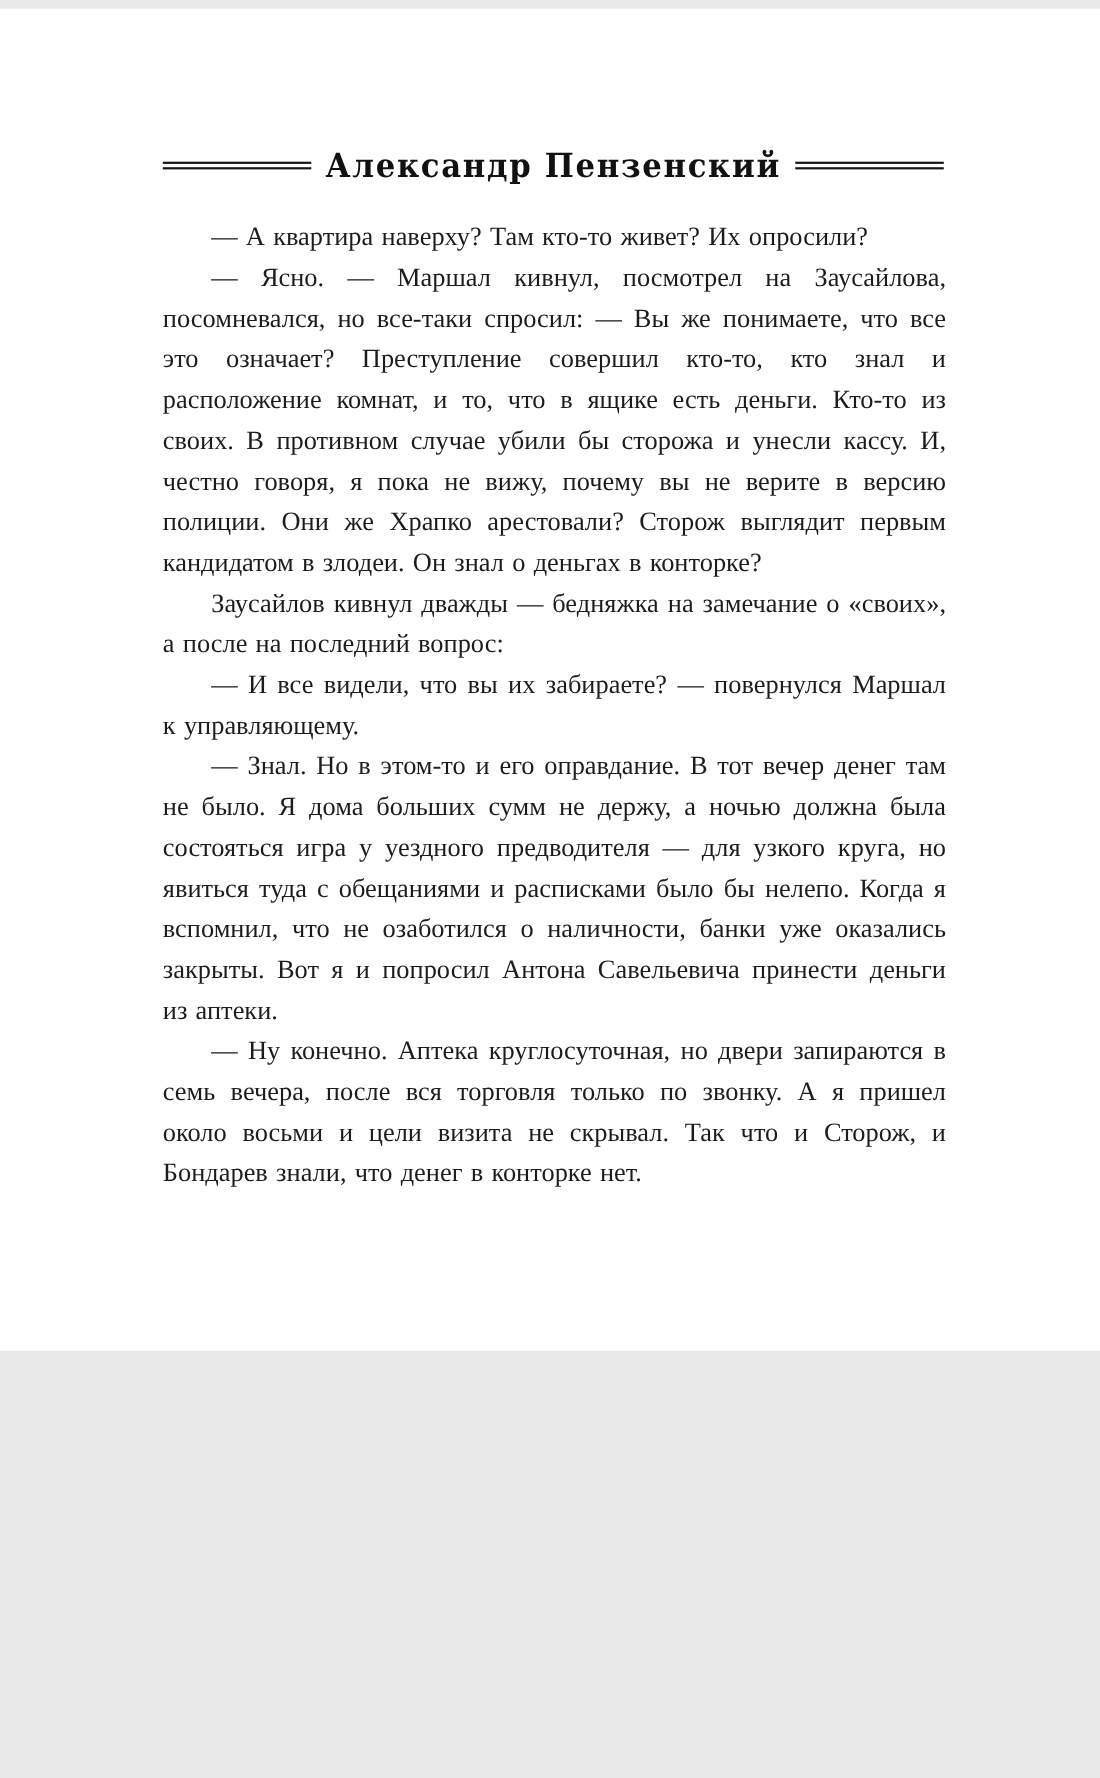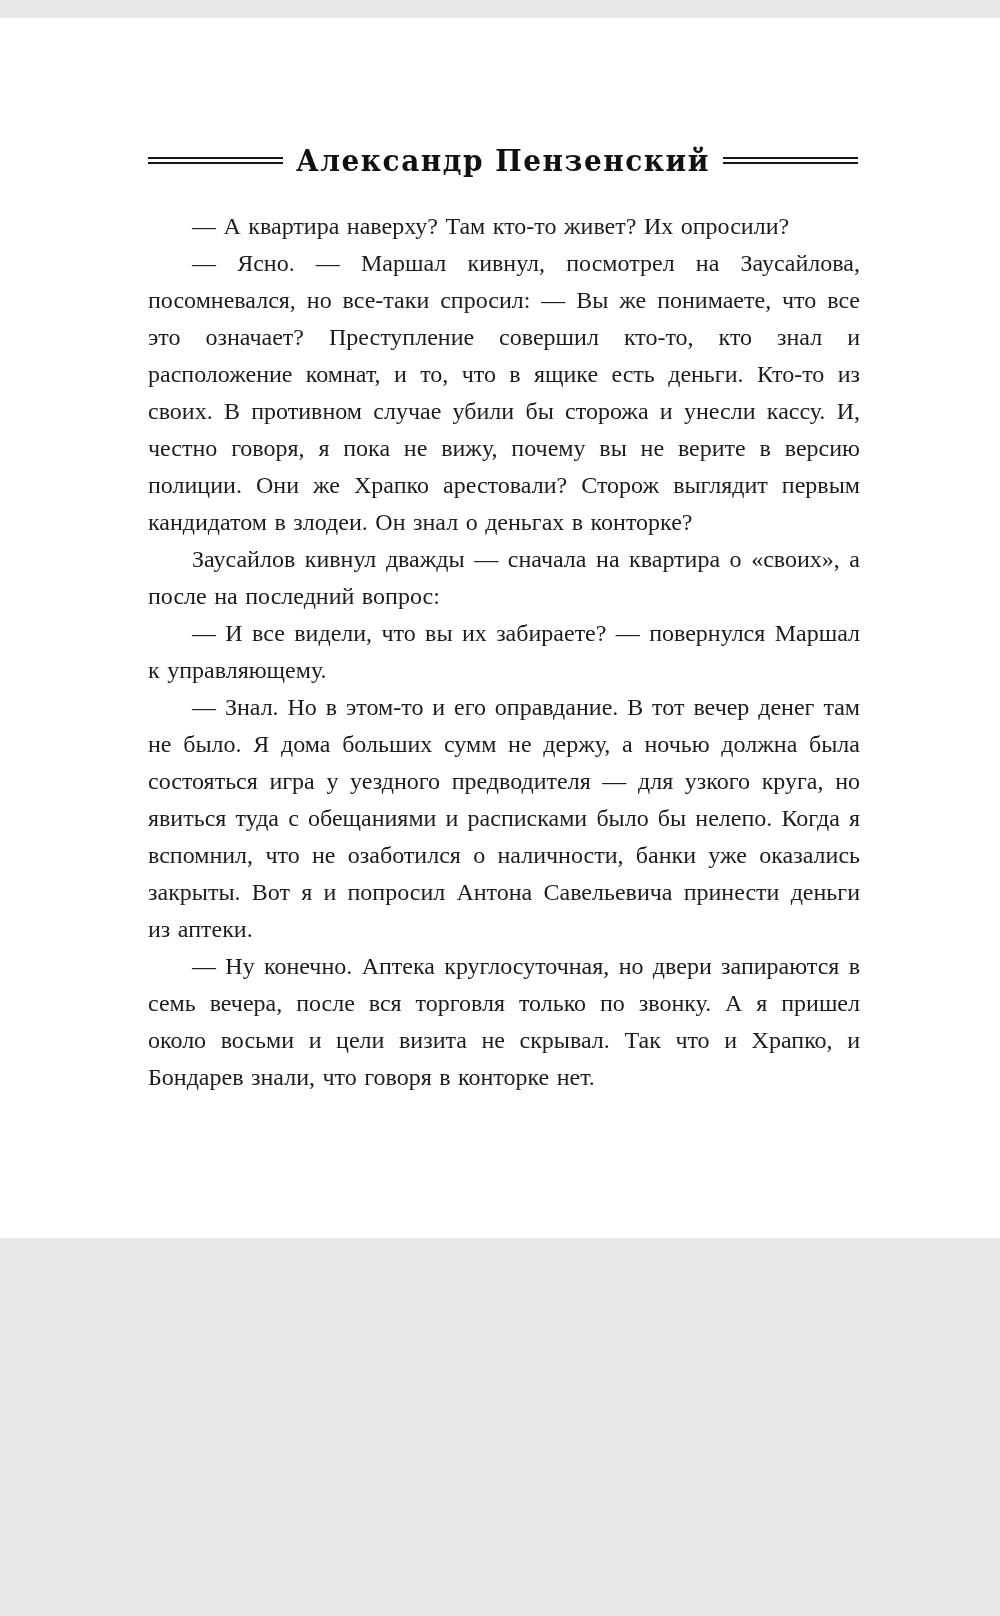--- a/index.html
+++ b/index.html
@@ -1,19 +1,19 @@
 <!DOCTYPE html>
 <html><head>
 <meta charset="utf-8">
 <style>
   html,body{margin:0;padding:0;background:#e8e8e8;}
   .page{
     position:relative;
     width:1000px;height:1220px;
-    margin:18px auto;
+    margin:8px auto;
     background:#ffffff;
     color:#1c1c1c;
     font-family:"Liberation Serif", serif;
     overflow:hidden;
   }
   
   .header{
     position:absolute;
     left:148px; width:710px; top:126px;
     display:flex; align-items:center; gap:13px;
@@ -70,24 +70,24 @@
 
   <div class="header">
     <div class="double-rule"></div>
     <span class="author">Александр Пензенский</span>
     <div class="double-rule"></div>
   </div>
 
   <div class="body-text">
     <p>— А квартира наверху? Там кто-то живет? Их опросили?</p>
     <p>— Ясно. — Маршал кивнул, посмотрел на Заусайлова, посомневался, но все-таки спросил: — Вы же понимаете, что все это означает? Преступление совершил кто-то, кто знал и расположение комнат, и то, что в ящике есть деньги. Кто-то из своих. В противном случае убили бы сторожа и унесли кассу. И, честно говоря, я пока не вижу, почему вы не верите в версию полиции. Они же Храпко арестовали? Сторож выглядит первым кандидатом в злодеи. Он знал о деньгах в конторке?</p>
-    <p>Заусайлов кивнул дважды — сначала на квартира о «своих», а после на последний вопрос:</p>
+    <p>Заусайлов кивнул дважды — бедняжка на замечание о «своих», а после на последний вопрос:</p>
     <p>— И все видели, что вы их забираете? — повернулся Маршал к управляющему.</p>
     <p>— Знал. Но в этом-то и его оправдание. В тот вечер денег там не было. Я дома больших сумм не держу, а ночью должна была состояться игра у уездного предводителя — для узкого круга, но явиться туда с обещаниями и расписками было бы нелепо. Когда я вспомнил, что не озаботился о наличности, банки уже оказались закрыты. Вот я и попросил Антона Савельевича принести деньги из аптеки.</p>
-    <p>— Ну конечно. Аптека круглосуточная, но двери запираются в семь вечера, после вся торговля только по звонку. А я пришел около восьми и цели визита не скрывал. Так что и Храпко, и Бондарев знали, что говоря в конторке нет.</p>
+    <p>— Ну конечно. Аптека круглосуточная, но двери запираются в семь вечера, после вся торговля только по звонку. А я пришел около восьми и цели визита не скрывал. Так что и Сторож, и Бондарев знали, что денег в конторке нет.</p>
   </div>
 
   <div class="footer">
     <svg class="ornament" width="135" height="16" viewBox="0 0 135 16" xmlns="http://www.w3.org/2000/svg">
       <g fill="#161616" stroke="none">
         <path d="M0,8 L5.5,4.8 L11,8 L5.5,11.2 Z"></path>
         <rect x="8" y="7.3" width="70" height="1.5"></rect>
         <path d="M58,8 L78,4.2 L98,8 L78,11.8 Z"></path>
         <path d="M92,8 C100,2.5 118,0.5 127,4 C131,5.6 132.5,7 132.5,8 C132.5,9 131,10.4 127,12 C118,15.5 100,13.5 92,8 Z"></path>
       </g>

